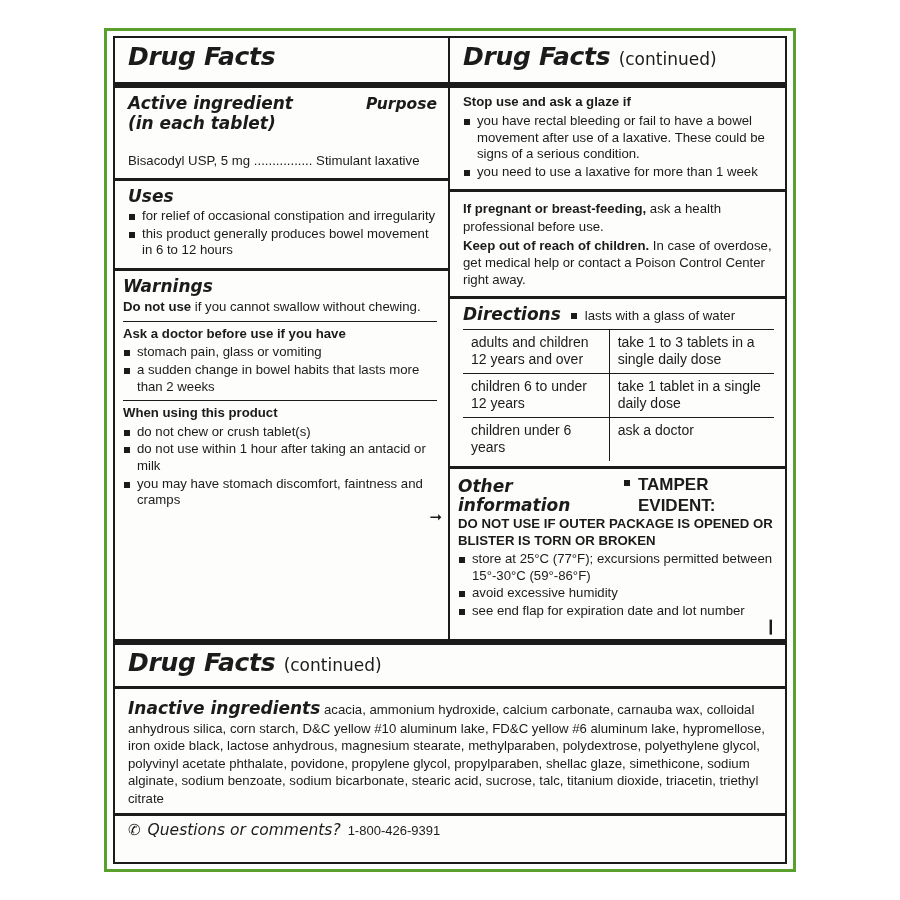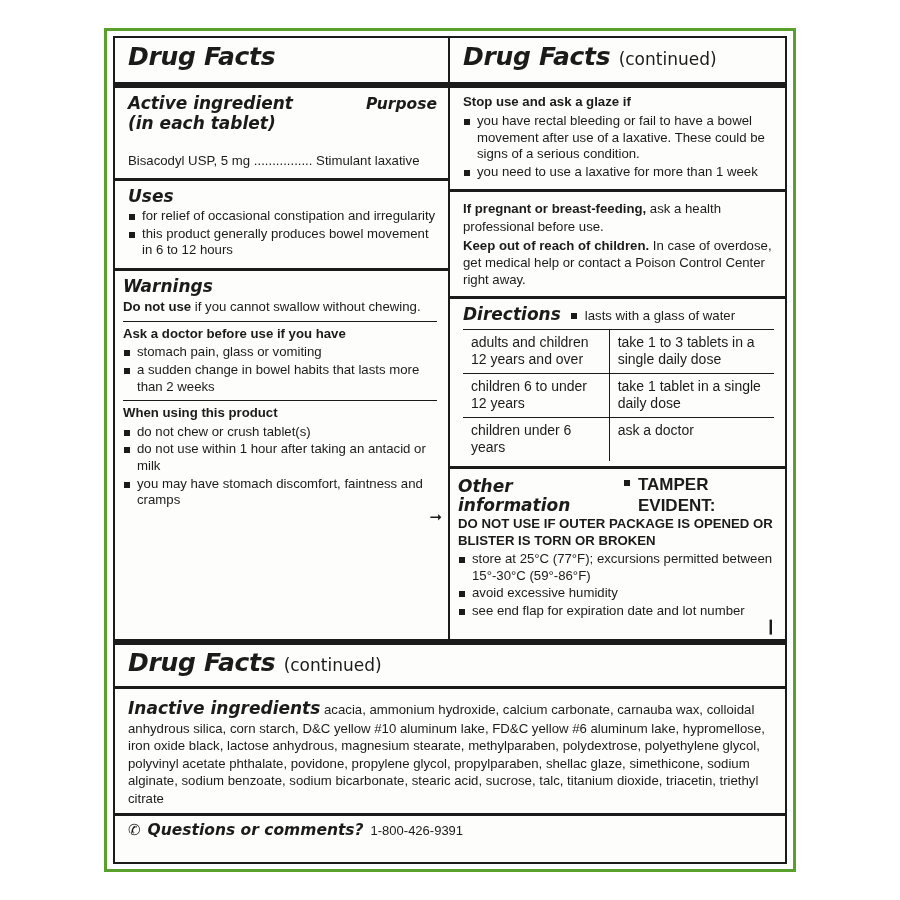--- a/index.html
+++ b/index.html
@@ -238,21 +238,21 @@
   .questions {
     display: flex;
     align-items: center;
     gap: 7px;
     padding: 5px 13px 4px 13px;
     font-size: 14px;
   }
   .q-label {
     font-family: "DejaVu Sans", sans-serif;
     font-size: 15.5px;
-    font-weight: bold;
+    font-weight: normal;
     font-style: italic;
   }
   .phone {
     font-size: 13px;
   }
   .phone-icon {
     font-size: 15px;
   }
   .rel {
     position: relative;

